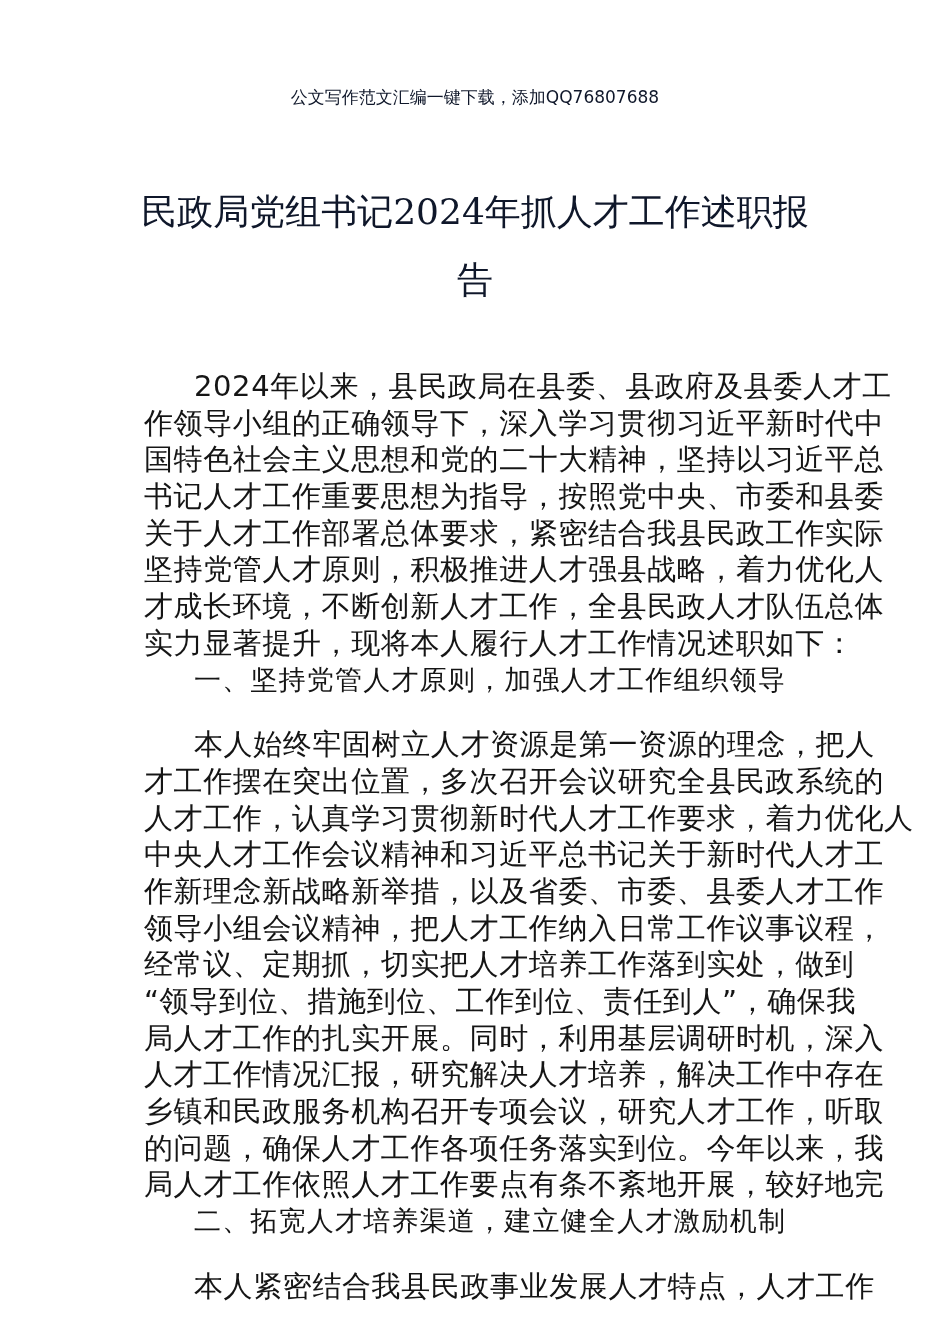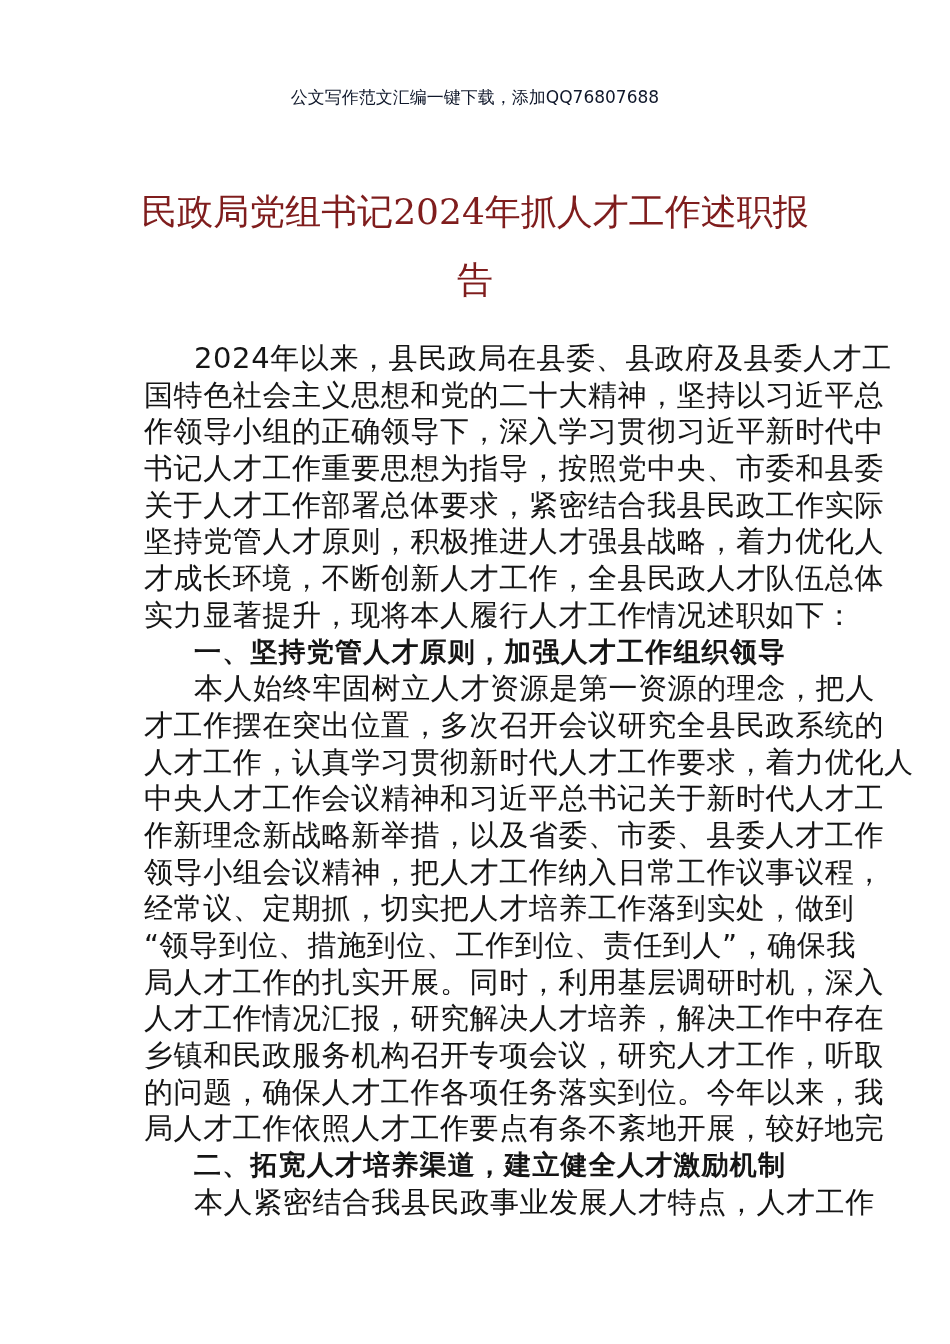--- a/index.html
+++ b/index.html
@@ -28,62 +28,62 @@
     }
     .title {
       position: absolute;
       left: 140px;
       top: 178px;
       width: 670px;
       text-align: center;
       font-family: "DejaVu Serif", "Liberation Serif", serif;
       font-size: 36px;
       line-height: 68px;
-      color: #7f1d1d;
+      color: #0f172a;
       letter-spacing: 0px;
     }
     .body-text {
       position: absolute;
       left: 144px;
       top: 340px;
       width: 664px;
     }
     .line {
       height: 36.7px;
       line-height: 36.7px;
       font-size: 29px;
       white-space: nowrap;
       overflow: visible;
       letter-spacing: 0.6px;
       color: #151515;
     }
     .line.indent {
       padding-left: 50px;
+      margin-top: 28px;
     }
     .line.heading {
       padding-left: 50px;
       font-size: 27px;
       letter-spacing: 1.2px;
-      font-weight: bold;
     }
   </style>
 </head>
 <body>
 
 <div class="watermark">公文写作范文汇编一键下载，添加QQ76807688</div>
 
 <div class="title">
   <div>民政局党组书记2024年抓人才工作述职报</div>
   <div>告</div>
 </div>
 
 <div class="body-text">
   <div class="line indent">2024年以来，县民政局在县委、县政府及县委人才工</div>
+  <div class="line">作领导小组的正确领导下，深入学习贯彻习近平新时代中</div>
   <div class="line">国特色社会主义思想和党的二十大精神，坚持以习近平总</div>
-  <div class="line">作领导小组的正确领导下，深入学习贯彻习近平新时代中</div>
   <div class="line">书记人才工作重要思想为指导，按照党中央、市委和县委</div>
   <div class="line">关于人才工作部署总体要求，紧密结合我县民政工作实际</div>
   <div class="line">坚持党管人才原则，积极推进人才强县战略，着力优化人</div>
   <div class="line">才成长环境，不断创新人才工作，全县民政人才队伍总体</div>
   <div class="line">实力显著提升，现将本人履行人才工作情况述职如下：</div>
   <div class="line heading">一、坚持党管人才原则，加强人才工作组织领导</div>
   <div class="line indent">本人始终牢固树立人才资源是第一资源的理念，把人</div>
   <div class="line">才工作摆在突出位置，多次召开会议研究全县民政系统的</div>
   <div class="line">人才工作，认真学习贯彻新时代人才工作要求，着力优化人</div>
   <div class="line">中央人才工作会议精神和习近平总书记关于新时代人才工</div>

